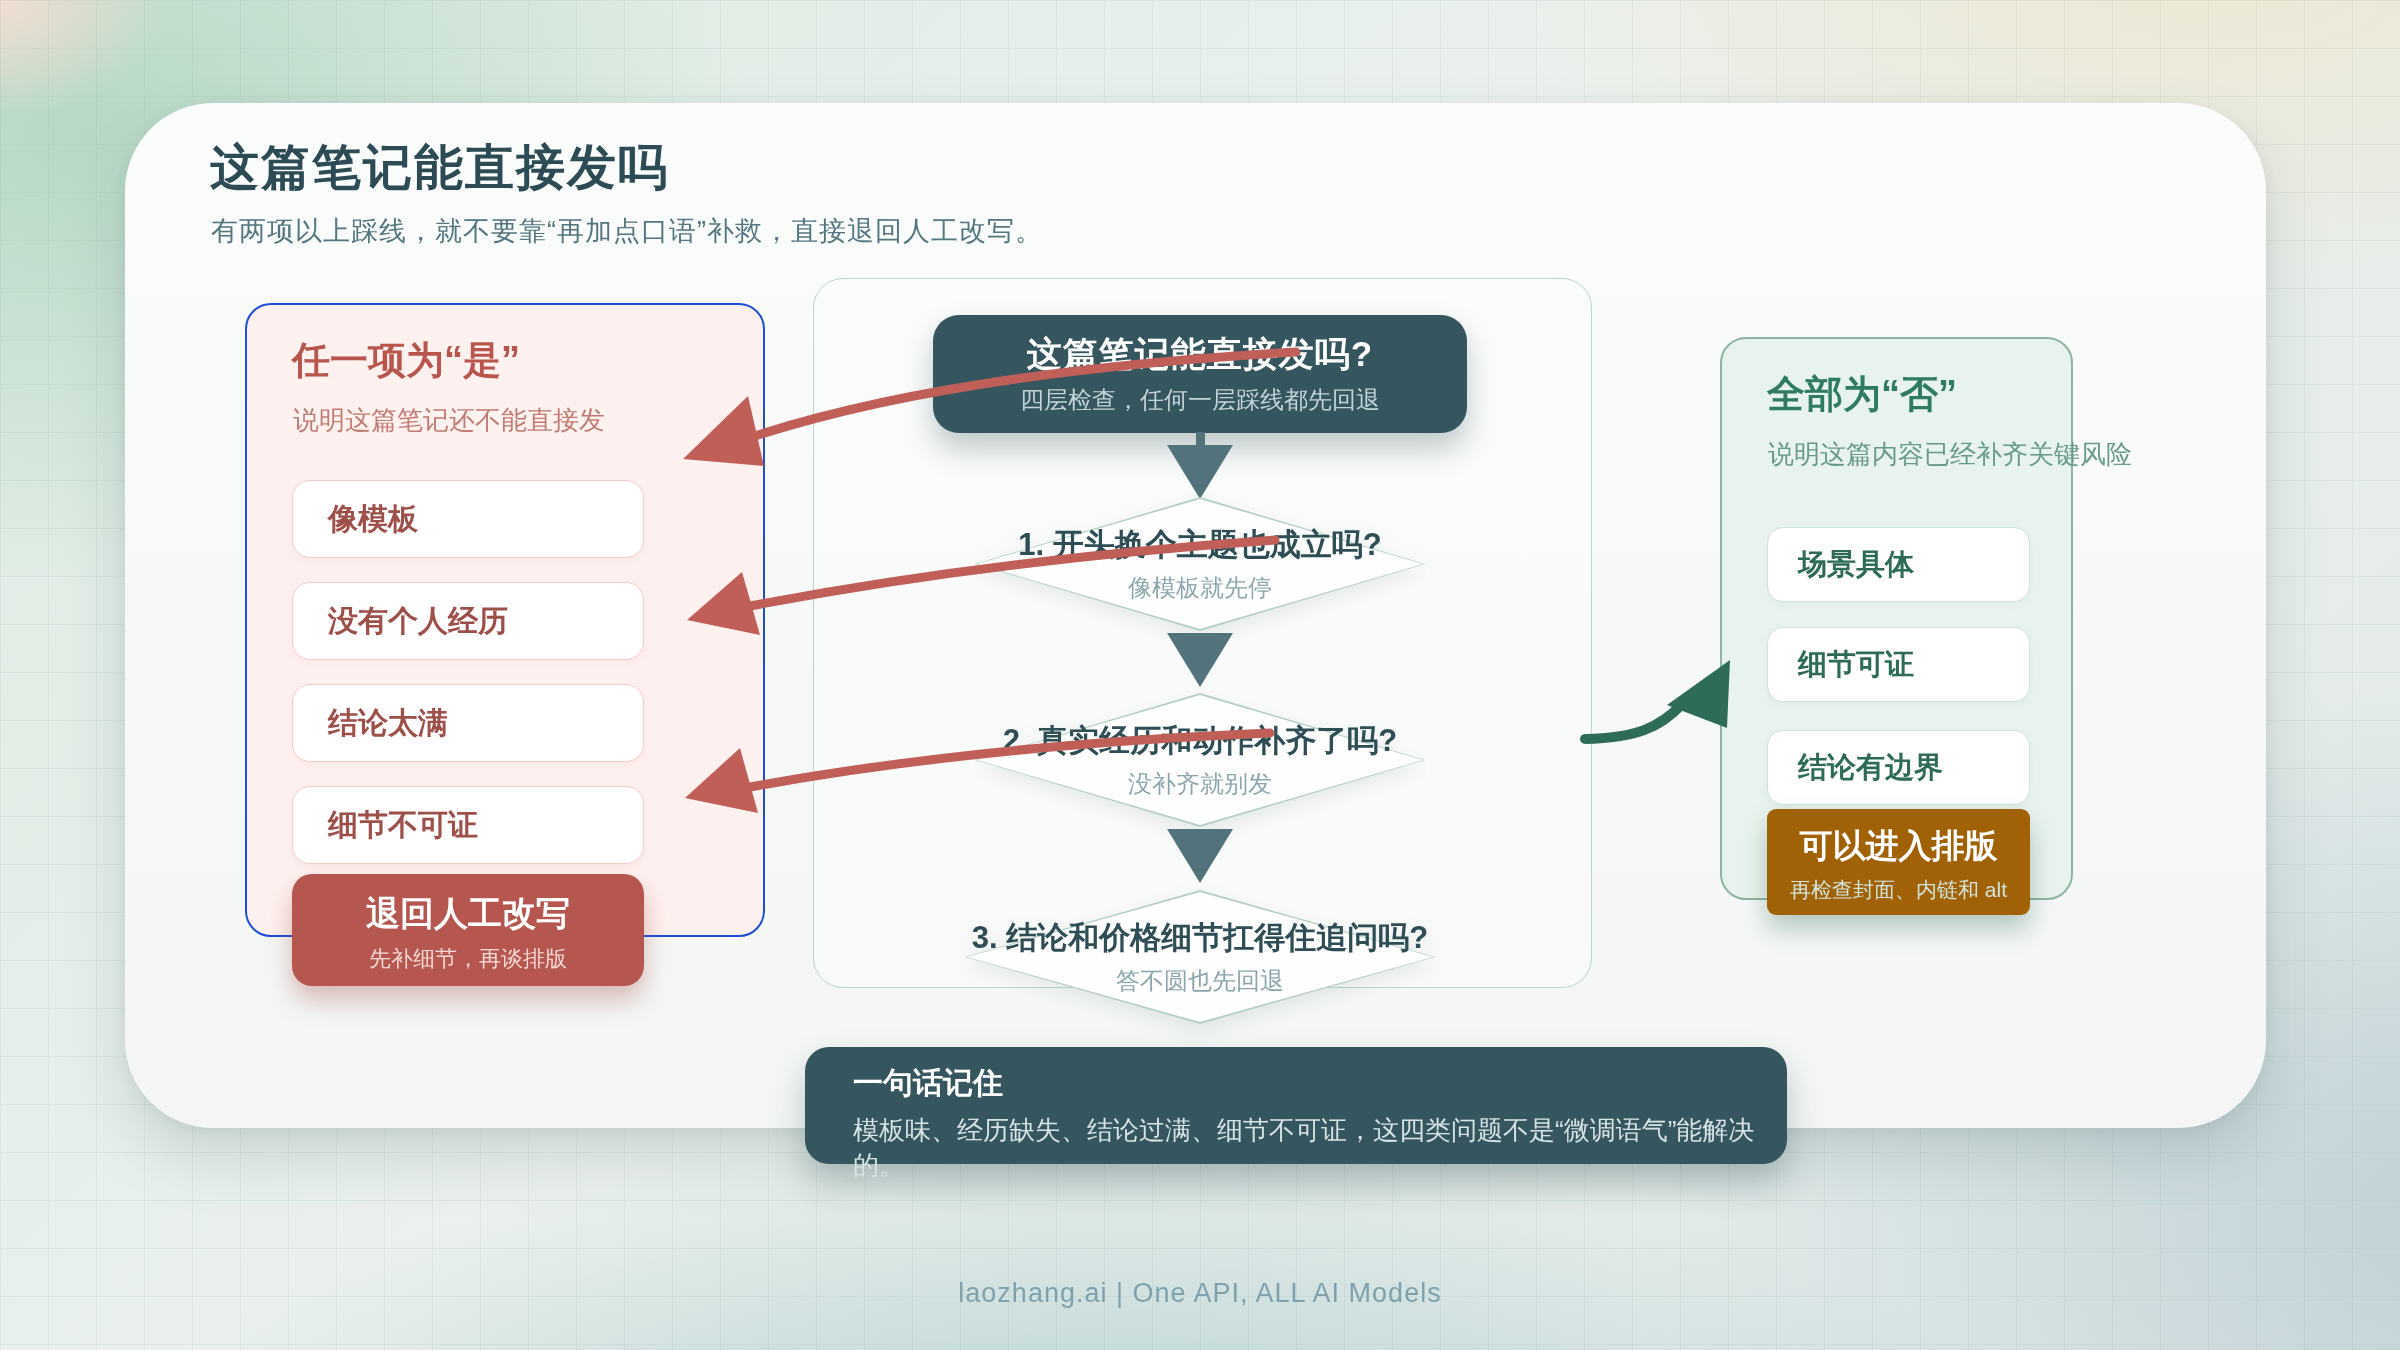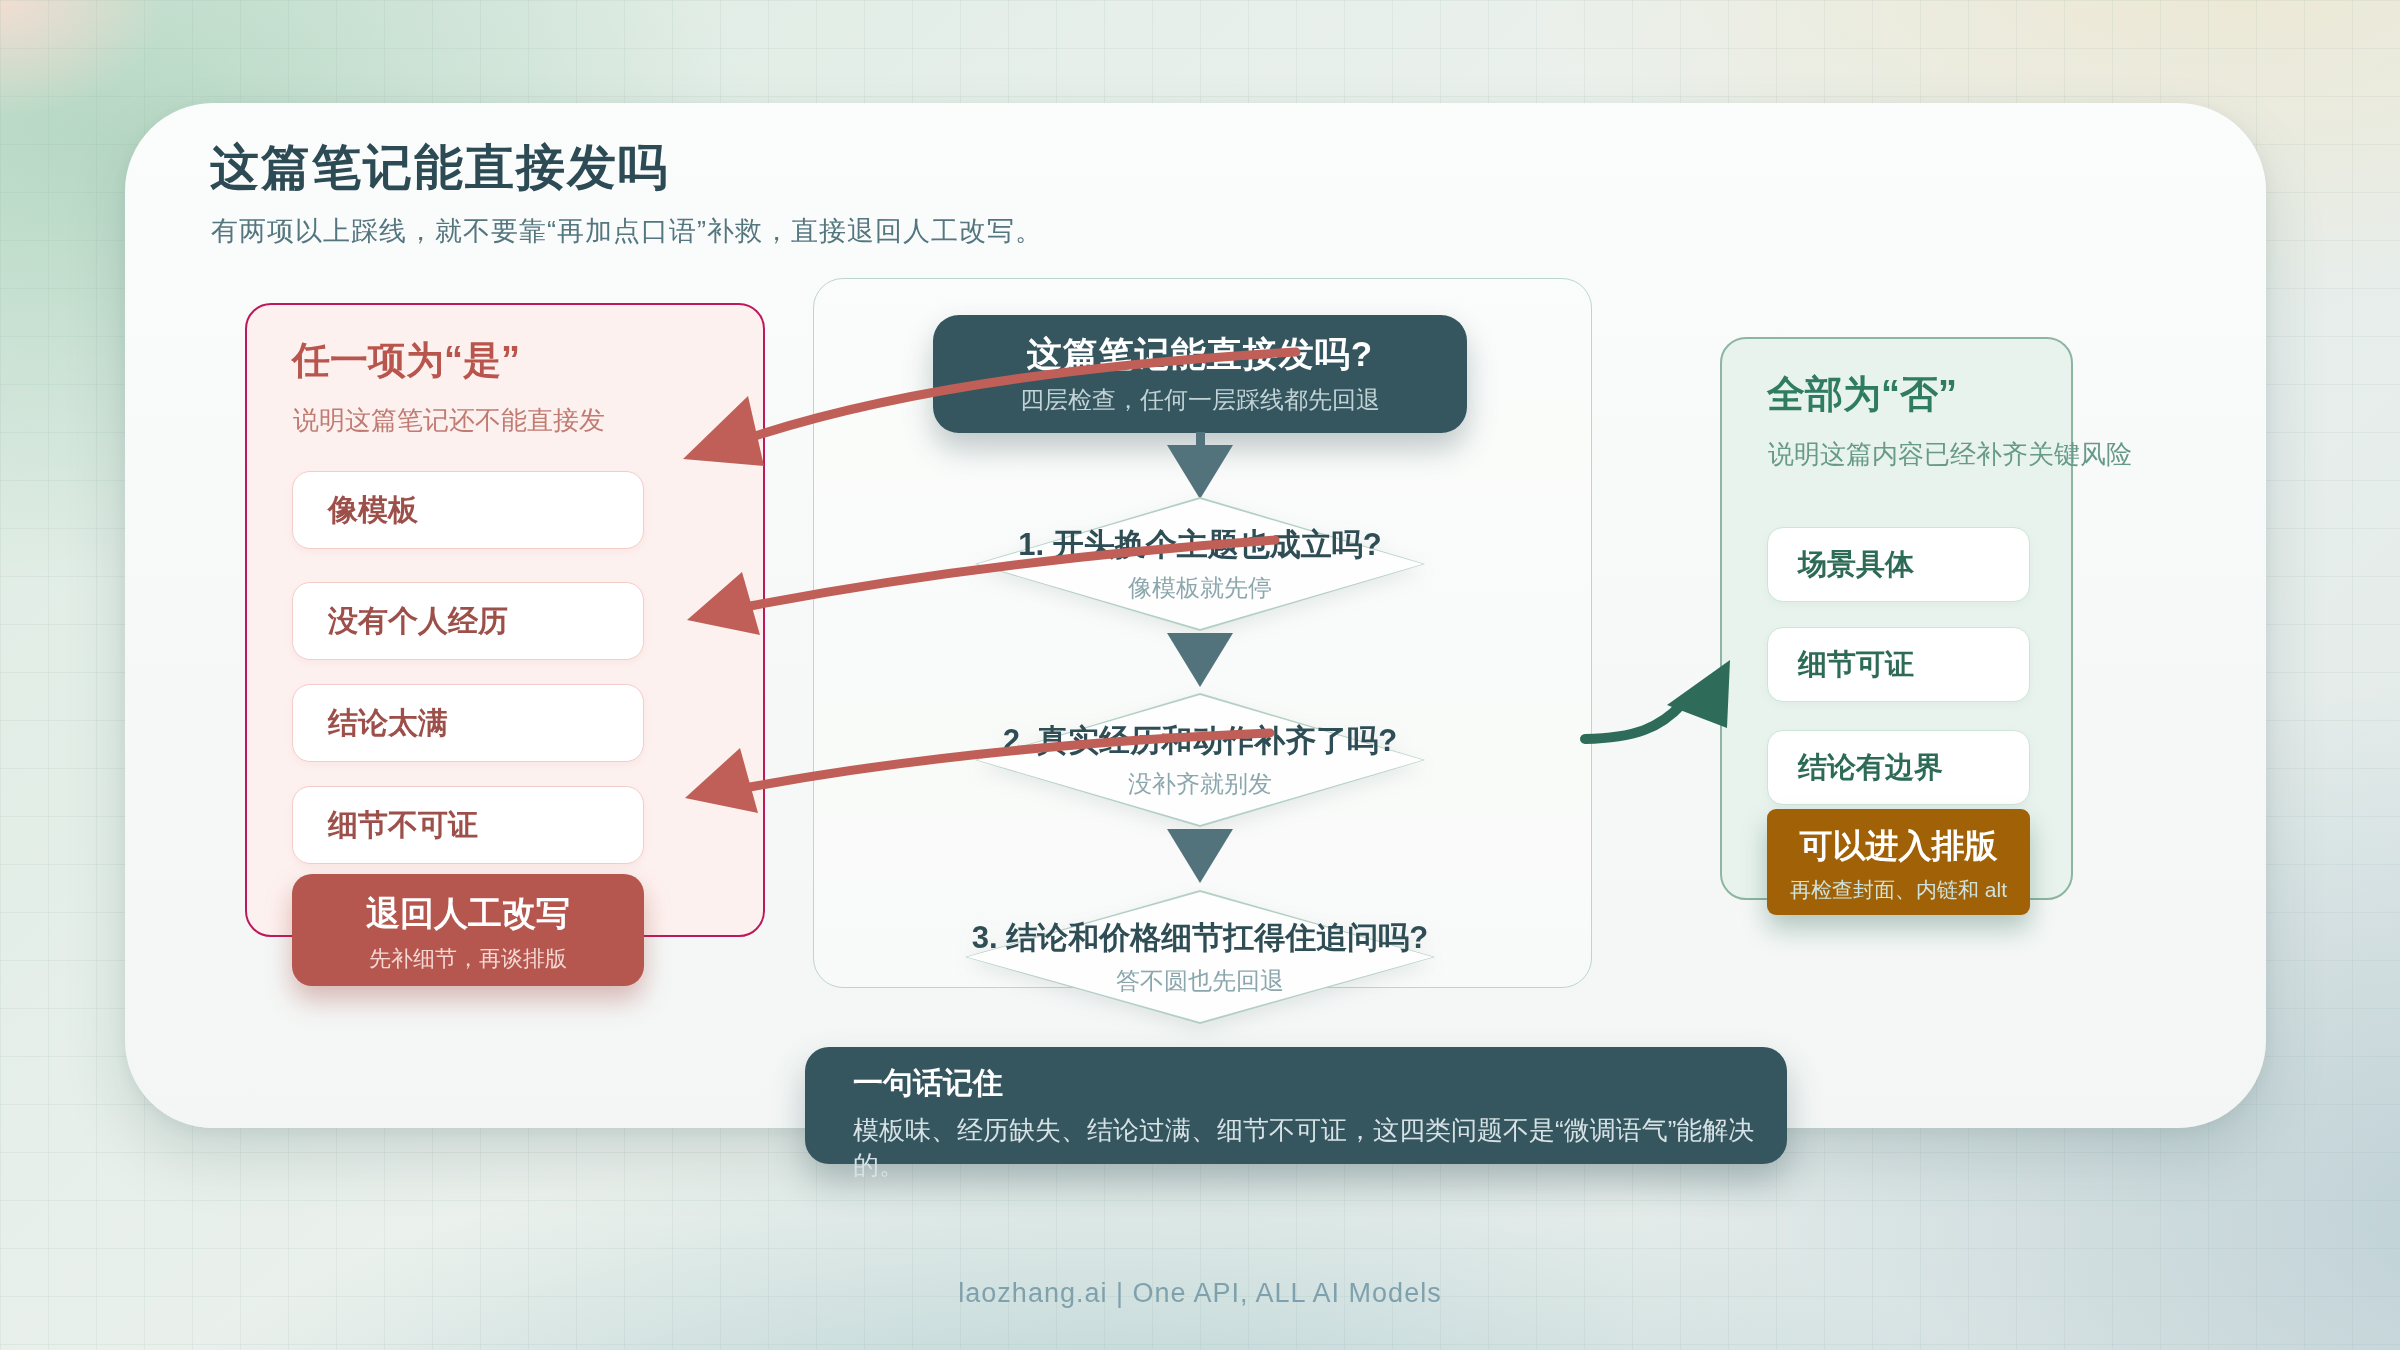--- a/index.html
+++ b/index.html
@@ -35,32 +35,32 @@
     font-size:49px;font-weight:800;color:#2d4b54;letter-spacing:2px;
   }
   .page-subtitle{
     position:absolute;left:211px;top:213px;
     font-size:27px;color:#54767f;letter-spacing:1px;
   }
 
   
   .panel-left{
     position:absolute;left:245px;top:303px;width:520px;height:634px;
-    background:#fdf1ef;border:2px solid #be185d;border-radius:26px;box-sizing:border-box;
+    background:#fdf1ef;border:2px solid #1d4ed8;border-radius:26px;box-sizing:border-box;
   }
   .lp-title{position:absolute;left:45px;top:30px;font-size:38px;font-weight:800;color:#b8564e;}
   .lp-sub{position:absolute;left:46px;top:98px;font-size:26px;color:#c07b73;white-space:nowrap;}
   .lp-item{
     position:absolute;left:45px;width:352px;height:78px;box-sizing:border-box;
     background:#ffffff;border:1.5px solid #f3cdc7;border-radius:18px;
     box-shadow:0 3px 8px rgba(185,105,95,0.07);
     display:flex;align-items:center;padding-left:35px;
     font-size:30px;font-weight:700;color:#9d4f49;
   }
-  .lp-item.i0{top:166px;} .lp-item.i1{top:277px;} .lp-item.i2{top:379px;} .lp-item.i3{top:481px;}
+  .lp-item.i0{top:175px;} .lp-item.i1{top:277px;} .lp-item.i2{top:379px;} .lp-item.i3{top:481px;}
   .lp-badge{
     position:absolute;left:45px;top:569px;width:352px;height:112px;box-sizing:border-box;
     background:#b6574f;border-radius:20px;text-align:center;
     box-shadow:0 14px 26px rgba(160,70,60,0.35);
   }
   .lp-badge-title{margin-top:17px;font-size:34px;font-weight:800;color:#ffffff;}
   .lp-badge-sub{margin-top:7px;font-size:22px;color:#f5d8d4;}
 
   
   .panel-center{

